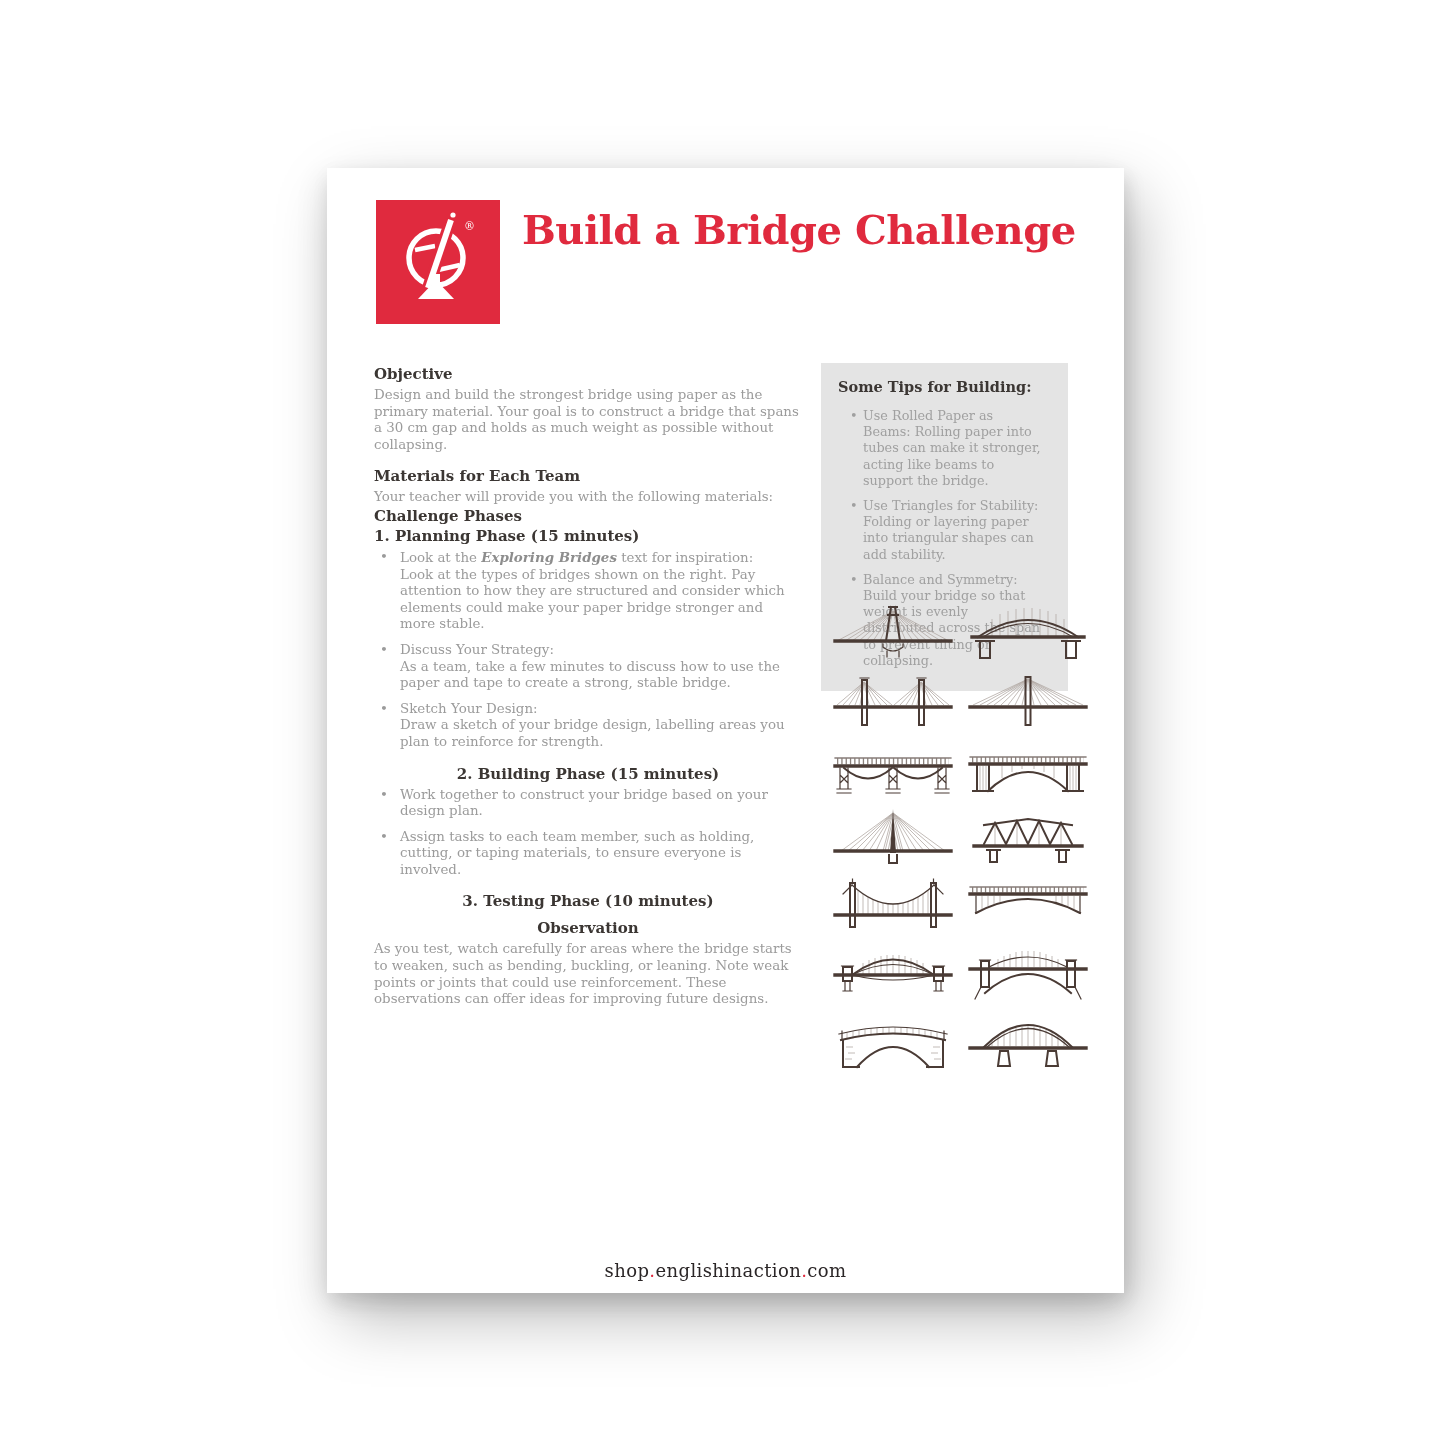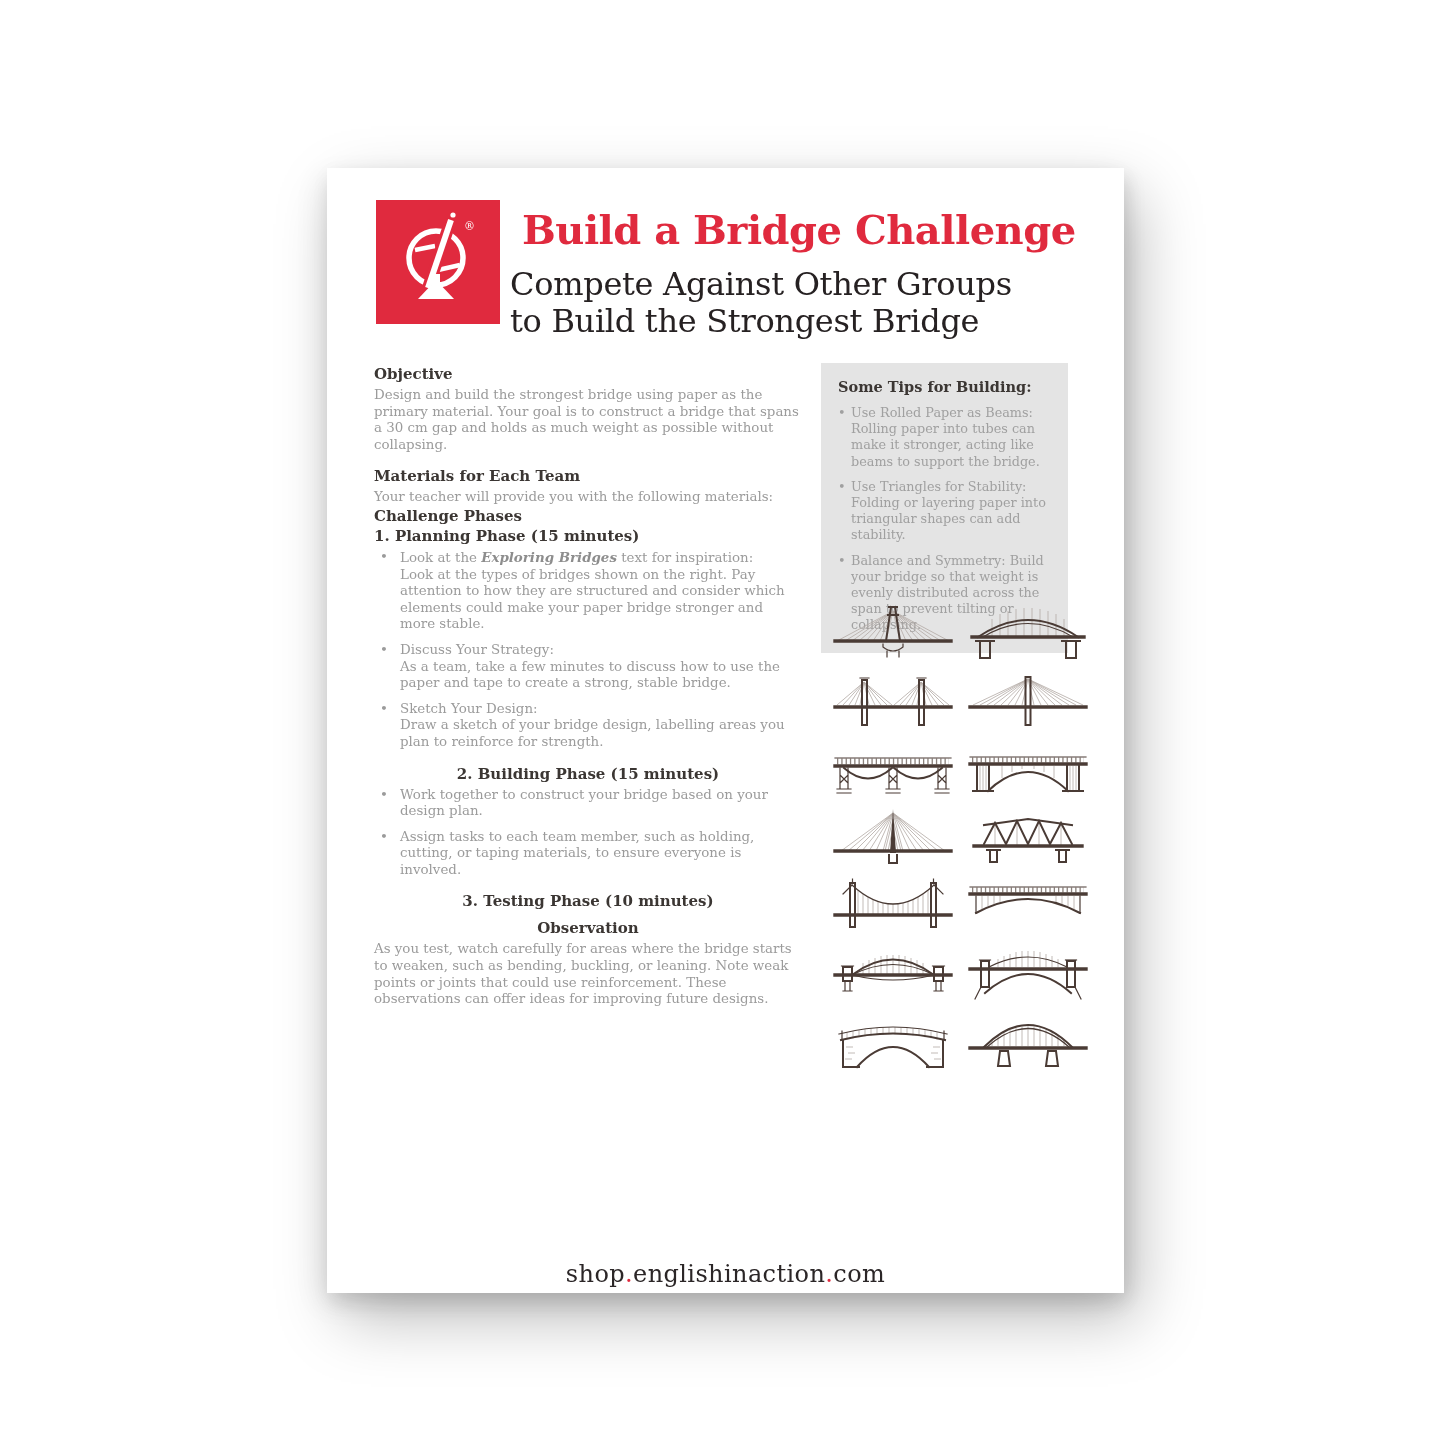--- a/index.html
+++ b/index.html
@@ -35,34 +35,34 @@
   ul.plain li{position:relative;padding-left:26px;margin:0 0 0.5px;}
   ul.plain li::before{content:"•";position:absolute;left:6px;color:var(--body);}
   ul.hang{list-style:none;margin:2px 0 14px;padding:0;}
   ul.hang li{position:relative;padding-left:26px;margin:0 0 9px;white-space:pre-line;}
   ul.hang li::before{content:"•";position:absolute;left:6px;color:var(--body);}
   .emph{font-weight:bold;font-style:italic;color:#8d8d8d;}
   .phase{margin-top:9px;text-align:center;}
   
   .tips{position:absolute;left:494px;top:195px;width:247px;background:var(--tipsbg);padding:15px 14px 10px 17px;}
   .tips h3{margin:0 0 9px;font-size:14.5px;line-height:18px;color:var(--ink);font-weight:bold;}
-  .tips ul{list-style:none;margin:0;padding:0;}
+  .tips ul{list-style:none;margin:12px;padding:0;}
   .tips li{position:relative;padding-left:13px;margin:0 0 9px;color:var(--tipstx);font-size:12.8px;line-height:16.2px;}
   .tips li::before{content:"•";position:absolute;left:0;color:var(--tipstx);}
   
   .gallery{position:absolute;left:498px;top:430px;width:270px;display:grid;grid-template-columns:135px 135px;grid-auto-rows:68px;justify-items:center;align-items:center;}
   .cell{width:124px;height:64px;display:flex;align-items:center;justify-content:center;}
   .bl{stroke:var(--bline);fill:none;stroke-width:2;stroke-linecap:square;}
   .th{stroke-width:3.4;}
   .tn{stroke-width:1.2;}
   .cb{stroke:var(--bcable);fill:none;stroke-width:0.8;}
   .fl{fill:var(--bline);stroke:none;}
   .hatch{stroke:#8a807b;fill:none;}
   
-  .footer{position:absolute;left:0;right:0;top:1092px;text-align:center;font-size:24px;letter-spacing:0.4px;color:#2b2627;font-weight:500;}
+  .footer{position:absolute;left:0;right:0;top:1092px;text-align:center;font-size:18px;letter-spacing:0.4px;color:#2b2627;font-weight:500;}
   .footer .dot{color:var(--red);}
 </style>
 </head>
 <body>
 
 <div class="page">
 
   <div class="logo">
     <svg width="124" height="124" viewBox="0 0 124 124">
       <circle cx="60" cy="58" r="27" stroke="#ffffff" stroke-width="5.5" fill="none"></circle>
@@ -71,22 +71,20 @@
       <line x1="75" y1="20" x2="52" y2="88" stroke="#e02a3e" stroke-width="12"></line>
       <line x1="75" y1="20" x2="52" y2="88" stroke="#ffffff" stroke-width="6"></line>
       <circle cx="77" cy="15" r="2.6" fill="#ffffff"></circle>
       <polygon points="42,99 78,99 60,80" fill="#ffffff"></polygon>
       <rect x="56" y="74" width="8" height="12" fill="#ffffff"></rect>
       <text x="88" y="30" font-size="11" fill="#ffffff">®</text>
     </svg>
   </div>
   <div class="titles">
     <h1 class="title">Build a Bridge Challenge</h1>
-    <h2 class="subtitle">Compete Against Other Groups
-to Build the Strongest Bridge</h2>
   </div>
 
   <div class="leftcol">
     <h4 class="sec mt1">Objective</h4>
     <p>Design and build the strongest bridge using paper as the primary material. Your goal is to construct a bridge that spans a 30 cm gap and holds as much weight as possible without collapsing.</p>
 
     <h4 class="sec">Materials for Each Team</h4>
     <p style="margin-bottom:1px">Your teacher will provide you with the following materials:</p>
 
     <h4 class="sec" style="margin-bottom:2px">Challenge Phases</h4>

